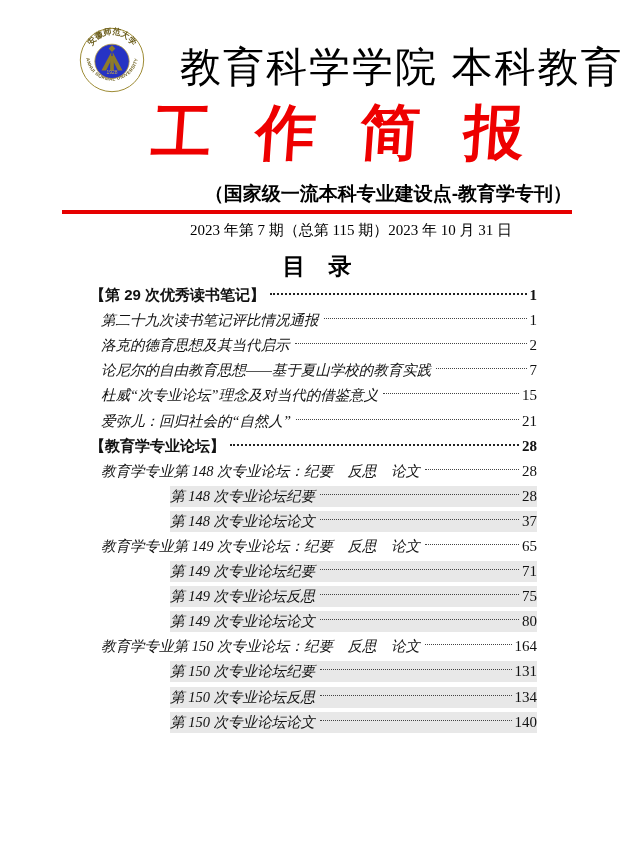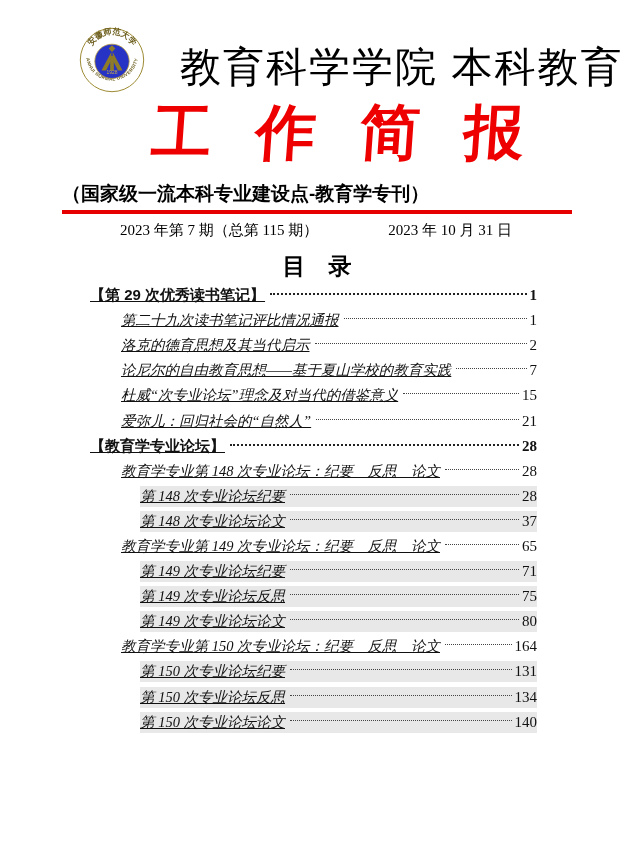--- a/index.html
+++ b/index.html
@@ -14,49 +14,49 @@
     left:180px; top:40px; font-family:"Liberation Sans","DejaVu Sans",sans-serif;
     font-weight:normal; font-size:41px; letter-spacing:2px; white-space:nowrap; color:#000;
   }
   .bulletin-title {
     left:152px; top:96px; width:372px; display:flex; justify-content:space-between;
     color:#ee0000; font-weight:bold; font-size:60px; line-height:72px;
     font-family:"DejaVu Serif","Liberation Serif",serif;
   }
   .bulletin-title span { display:block; transform:skewX(-4deg); }
   .subtitle {
-    left:62px; top:181px; width:510px; text-align:left;
+    left:62px; top:181px; width:510px; text-align:right;
     font-family:"Liberation Sans","DejaVu Sans",sans-serif;
     font-weight:bold; font-size:19px; color:#000; white-space:nowrap;
   }
   .red-line { left:62px; top:210px; width:510px; height:4px; background:#e60000; }
   .issue-row {
-    left:120px; top:221px; width:392px; display:flex; justify-content:space-between;
+    left:120px; top:221px; width:392px; display:flex; justify-content:flex-end;
     font-size:15px; color:#000;
   }
   .toc-title {
     left:62px; top:251px; width:510px; text-align:center;
     font-weight:bold; font-size:23px; color:#000;
   }
 
   
   .toc { left:90px; top:283px; width:447px; }
   .toc-row { display:flex; align-items:center; height:25.1px; font-size:14.5px; }
-  .toc-row .label { white-space:nowrap;text-decoration:underline; }
+  .toc-row .label { white-space:nowrap; }
   .toc-row .dots { flex:1 1 auto; border-bottom:1.6px dotted #444; margin:0 3px 4px 5px; min-width:8px; }
   .toc-row .pg { font-size:15px; white-space:nowrap; }
   .toc-row.lvl1 {
     font-family:"Liberation Sans","DejaVu Sans",sans-serif;
     font-weight:bold; font-size:15px;
   }
   .toc-row.lvl1 .dots { border-bottom:2px dotted #222; margin-bottom:3px; }
   .toc-row.lvl1 .pg { font-family:"Liberation Serif","DejaVu Serif",serif; font-size:15px; }
-  .toc-row.lvl2 { margin-left:31px; }
+  .toc-row.lvl2 { margin-left:11px; }
   .toc-row.lvl2 .label, .toc-row.lvl3 .label { font-style:italic; }
-  .toc-row.lvl3 { margin-left:50px; }
+  .toc-row.lvl3 { margin-left:80px; }
   .toc-row.shaded {
     background-image:linear-gradient(#e8e8e8 0 0);
     background-size:100% 21px; background-position:center; background-repeat:no-repeat;
   }
 </style>
 </head>
 <body>
 
 <svg class="abs logo" viewBox="0 0 100 100">
   <circle cx="50" cy="50" r="48" fill="#ffffff" stroke="#9c8a33" stroke-width="1.5"></circle>

